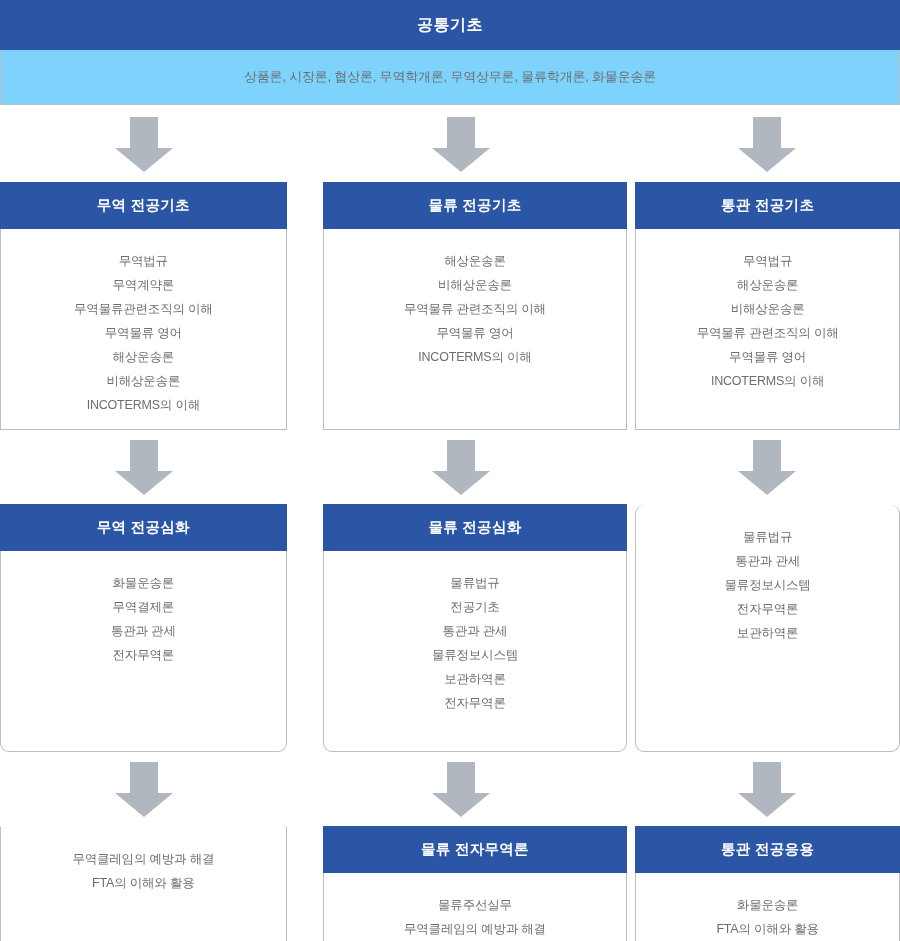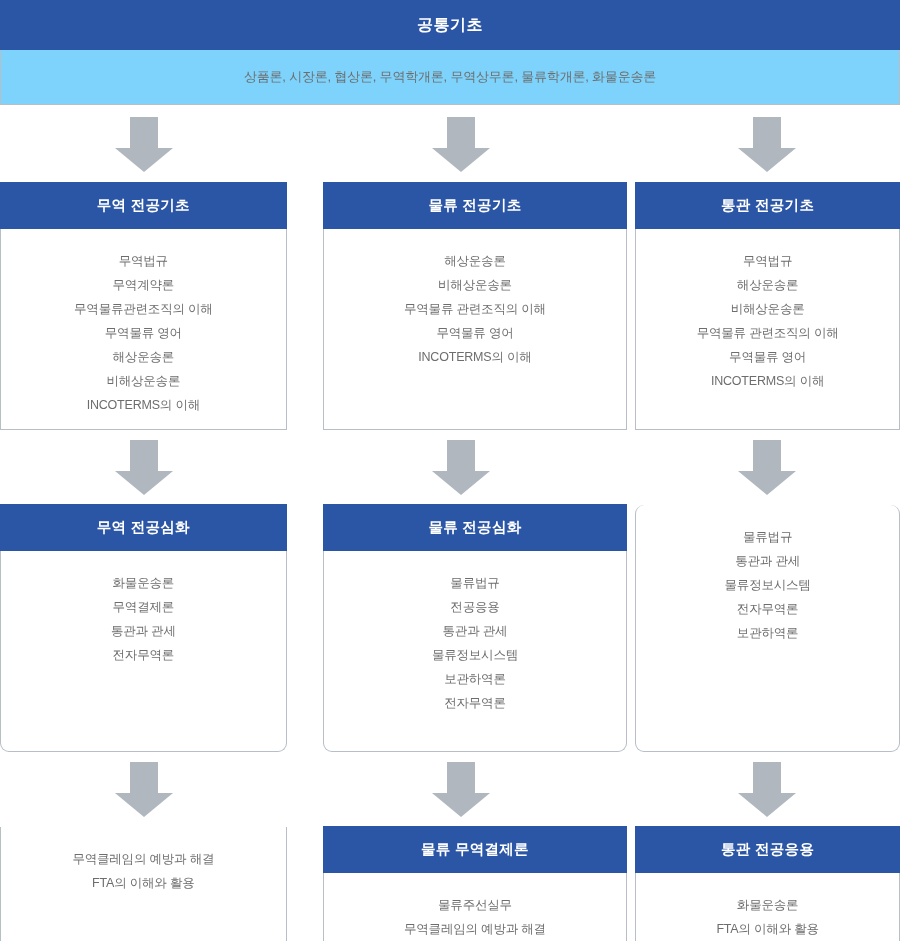--- a/index.html
+++ b/index.html
@@ -259,21 +259,21 @@
           <div class="item">통관과 관세</div>
           <div class="item">전자무역론</div>
         </div>
       </div>
     </div>
     <div class="col c2">
       <div class="card">
         <div class="card-title">물류 전공심화</div>
         <div class="card-list">
           <div class="item">물류법규</div>
-          <div class="item">전공응용</div>
+          <div class="item">전공기초</div>
           <div class="item">통관과 관세</div>
           <div class="item">물류정보시스템</div>
           <div class="item">보관하역론</div>
           <div class="item">전자무역론</div>
         </div>
       </div>
     </div>
     <div class="col c3">
       <div class="card">
         <div class="card-list">
@@ -314,21 +314,21 @@
     <div class="col c1">
       <div class="card">
         <div class="card-list">
           <div class="item">무역클레임의 예방과 해결</div>
           <div class="item">FTA의 이해와 활용</div>
         </div>
       </div>
     </div>
     <div class="col c2">
       <div class="card">
-        <div class="card-title">물류 무역결제론</div>
+        <div class="card-title">물류 전자무역론</div>
         <div class="card-list">
           <div class="item">물류주선실무</div>
           <div class="item">무역클레임의 예방과 해결</div>
         </div>
       </div>
     </div>
     <div class="col c3">
       <div class="card">
         <div class="card-title">통관 전공응용</div>
         <div class="card-list">

